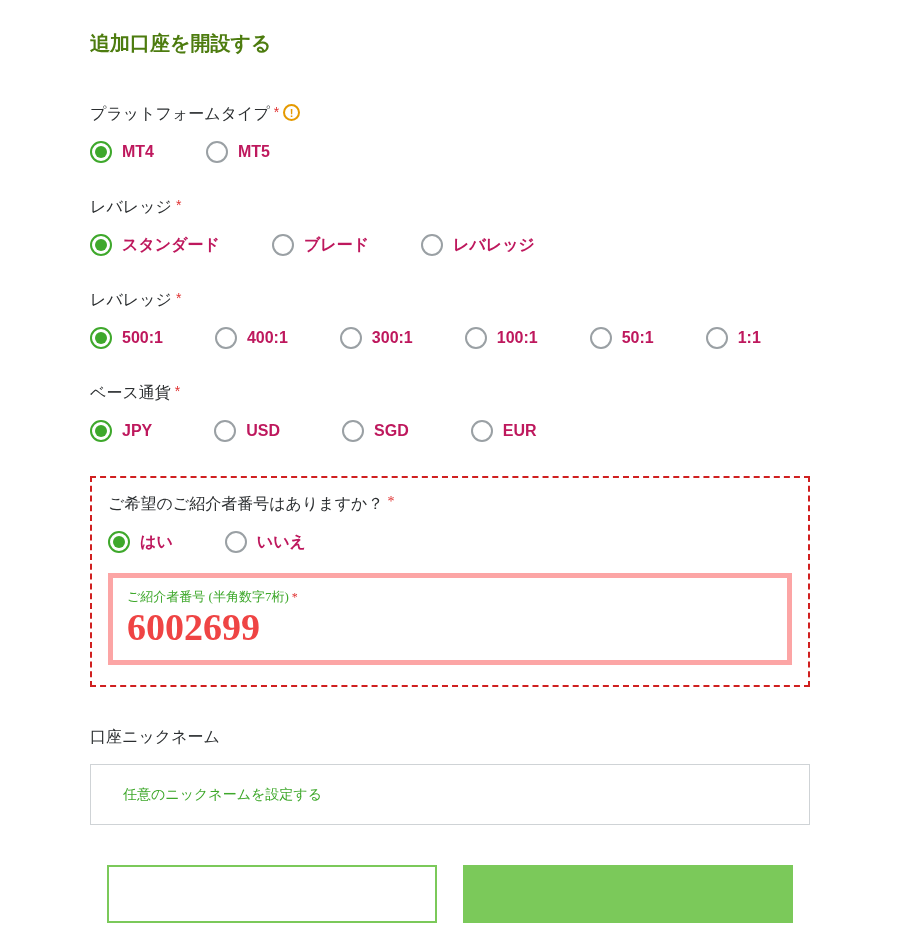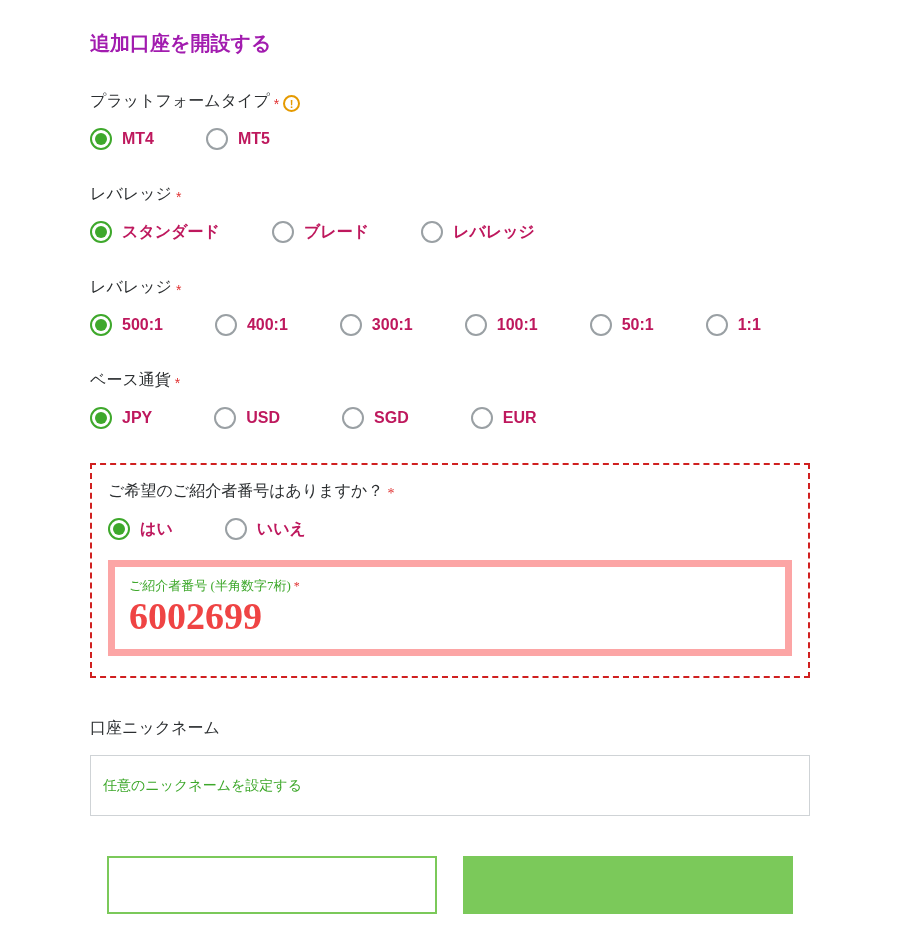--- a/index.html
+++ b/index.html
@@ -1,36 +1,36 @@
 <!DOCTYPE html>
 <html><head>
 <meta charset="utf-8">
 <style>
 * { box-sizing: border-box; margin: 0; padding: 0; }
 body { font-family: "Hiragino Kaku Gothic ProN", "Yu Gothic", Meiryo, sans-serif; background: #fff; width: 900px; padding: 30px 0; }
 .form   { margin: 0 auto; width: 720px; }
-.title  { font-size: 20px; font-weight: bold; color: #a21caf; margin-bottom: 34px; }
+.title  { font-size: 20px; font-weight: bold; color: #4d7c0f; margin-bottom: 47px; }
 .group  { margin-bottom: 34px; }
-.glabel { font-size: 16px; color: #2b2e30; margin-bottom: 16px; display: flex; align-items: flex-end; gap: 4px; }
+.glabel { font-size: 16px; color: #2b2e30; margin-bottom: 16px; display: flex; align-items: flex-start; gap: 4px; }
 .req    { color: #e03030; font-size: 14px; }
 .info-icon { width: 17px; height: 17px; border: 2px solid #e59a00; border-radius: 50%; display: inline-flex; align-items: center; justify-content: center; color: #e59a00; font-size: 11px; font-weight: bold; }
 .opts   { display: flex; flex-wrap: wrap; gap: 52px; align-items: center; }
 .opt    { display: flex; align-items: center; gap: 10px; cursor: pointer; }
 .radio  { width: 22px; height: 22px; border: 2px solid #9aa0a4; border-radius: 50%; display: flex; align-items: center; justify-content: center; flex-shrink: 0; }
 .radio.sel { border-color: #3ea82b; }
 .radio.sel::after { content: ""; width: 12px; height: 12px; background: #3ea82b; border-radius: 50%; }
 .optlabel       { font-size: 16px; color: #be185d; }
 .optlabel.bold  { font-weight: bold; }
 .dashed-box { border: 2px dashed #d02020; padding: 16px 16px 20px 16px; margin-bottom: 40px; font-family: Liberation Serif, serif; }
 .dashed-box .group { margin-bottom: 20px; }
-.field-box { border: 7px solid #fca5a5; padding: 10px 16px 12px 14px; }
+.field-box { border: 5px solid #fca5a5; padding: 10px 16px 12px 14px; }
 .field-lbl { font-size: 13px; color: #3ea82b; margin-bottom: 2px; display: flex; gap: 3px; align-items: baseline; }
 .field-lbl .req { font-size: 12px; }
 .ref-val { font-size: 38px; font-weight: bold; color: #ef4444; line-height: 1.05; }
-.nick-box { border: 1px solid #cfd3d6; padding: 20px 12px; }
+.nick-box { border: 1px solid #cfd3d6; padding: 20px 32px; }
 .nick-ph  { font-size: 14px; color: #3ea82b; }
 .btn-row  { display: flex; gap: 26px; margin-top: 40px; justify-content: center; }
 .btn { flex: 0 0 330px; height: 58px; display: flex; align-items: center; justify-content: center; font-size: 17px; font-weight: bold; cursor: pointer; }
 .btn-cancel { border: 2px solid #7bc95a; color: #2b2e30; background: #fff; }
 .btn-submit { border: none; background: #7bc95a; color: #fff; }
 .opts.wide { }
 .opts.curr { gap: 62px; }
 </style>
 </head>
 <body>

